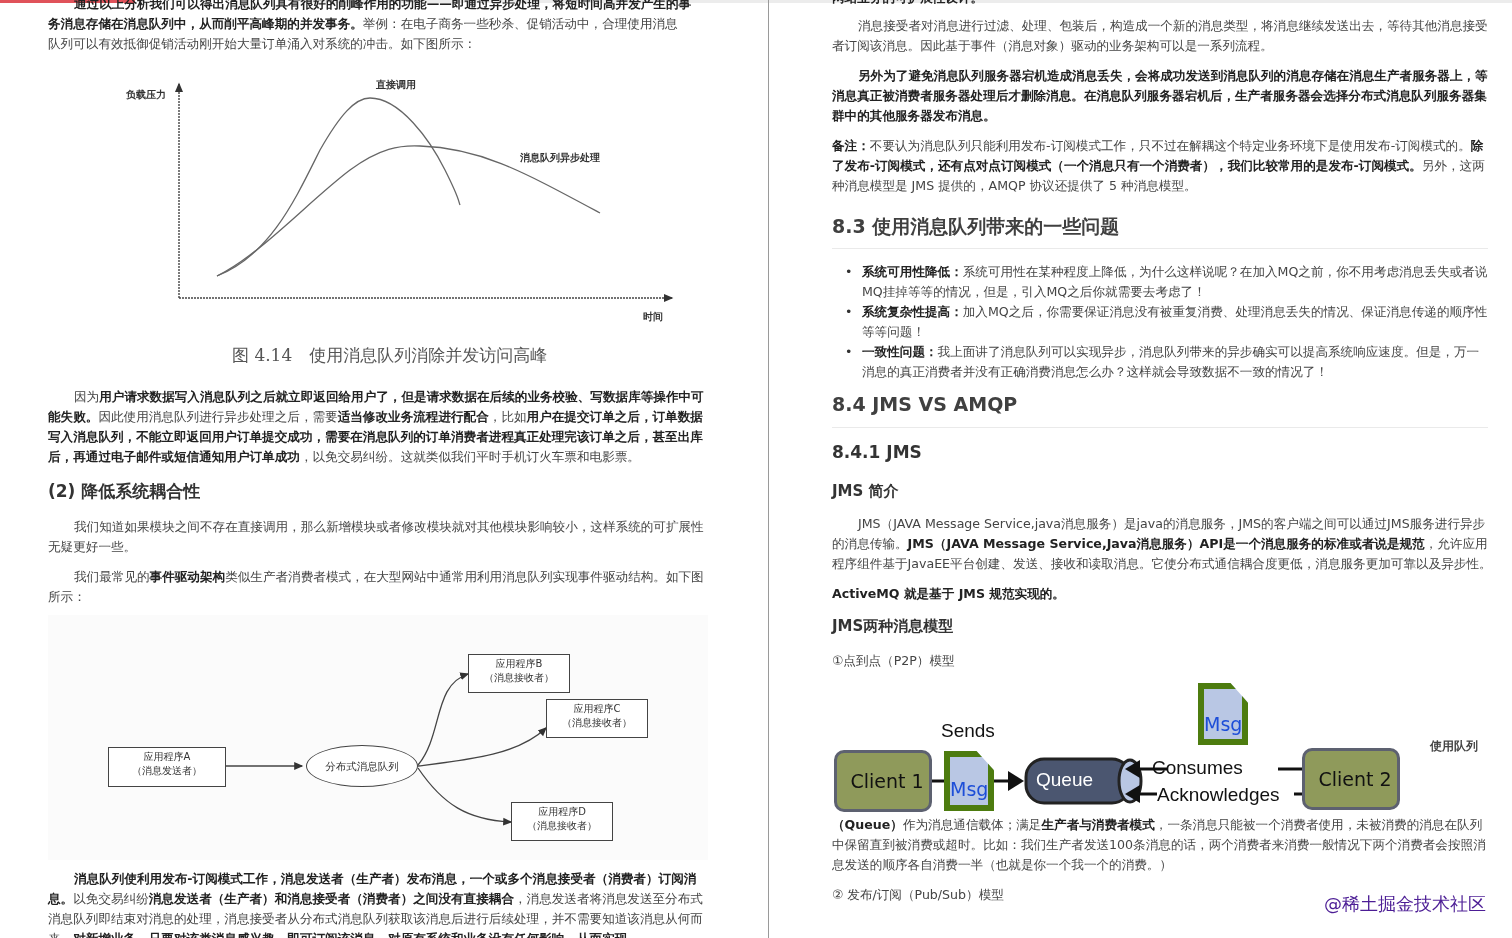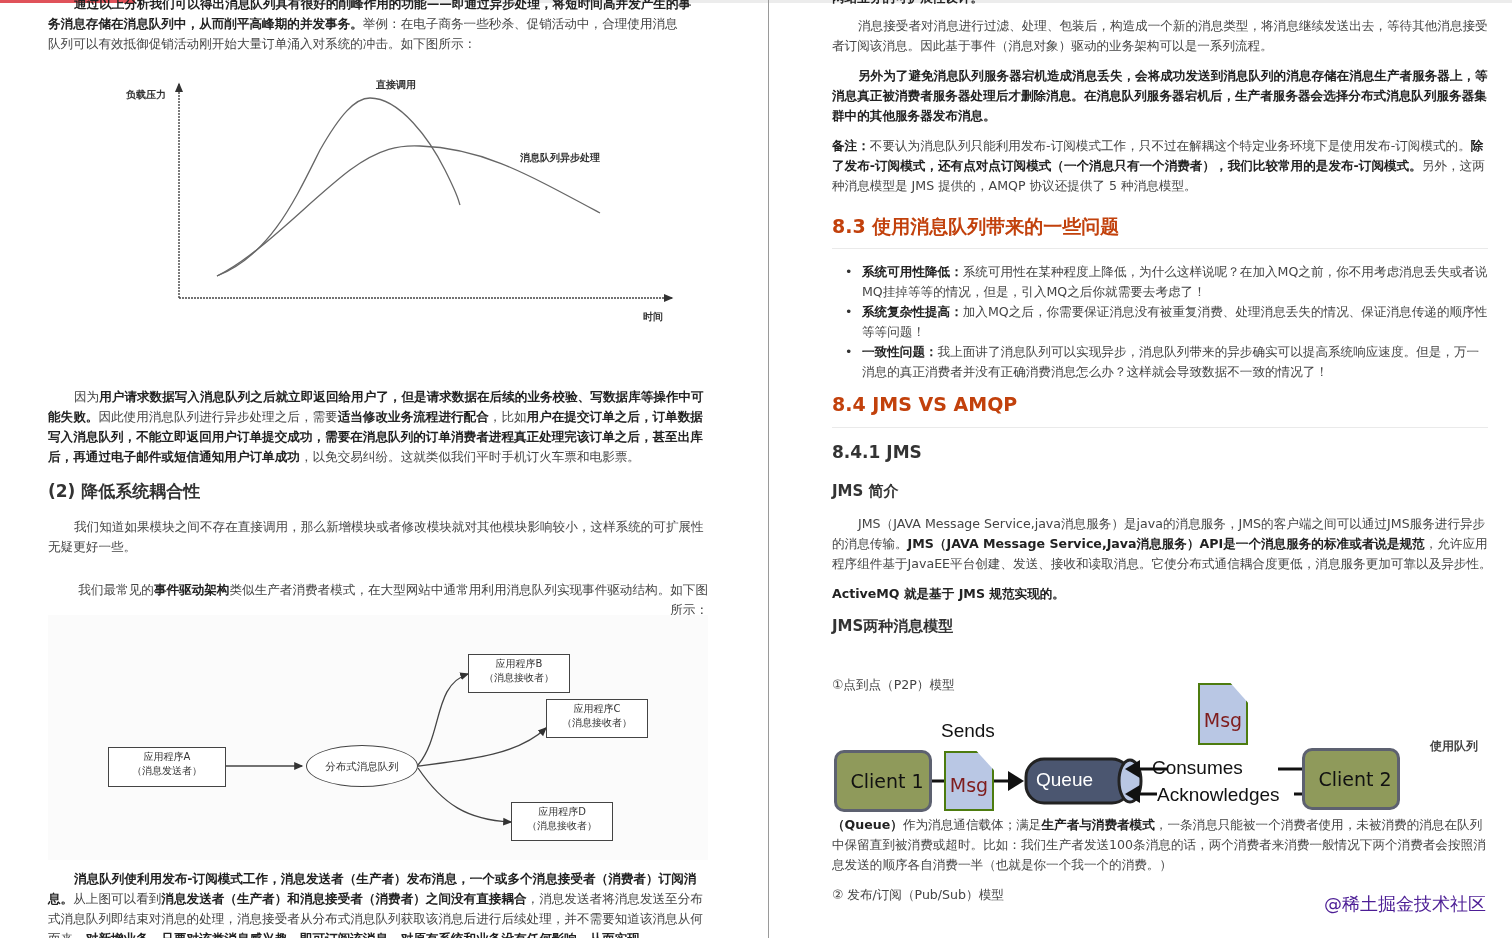--- a/index.html
+++ b/index.html
@@ -11,34 +11,34 @@
   .topbar-red { position:absolute; left:0; top:0; width:135px; height:3px; background:#e0525a; }
   .topbar-grey { position:absolute; left:300px; top:0; width:1212px; height:3px; background:#ececec; }
   .page { position:absolute; top:0; height:938px; overflow:hidden; }
   .page.left { left:0; width:760px; }
   .page.right { left:770px; width:742px; }
   .divider { position:absolute; left:768px; top:0; width:1px; height:938px; background:#9a9a9a; }
   .col { position:absolute; }
   p { margin:0; font-size:12.6px; line-height:20px; color:#444; }
   p b, li b { color:#222; font-weight:bold; }
   .indent { text-indent:26px; }
-  .h2 { font-size:19px; font-weight:bold; color:#c2410c; }
+  .h2 { font-size:19px; font-weight:bold; color:#404040; }
   .h3 { font-size:17px; font-weight:bold; color:#333; }
   .h4 { font-size:15px; font-weight:bold; color:#333; }
   .fig-caption { font-family:"DejaVu Serif","Liberation Serif",serif; font-size:17px; color:#555; }
   ul.bullets { margin:0; padding:0; list-style:none; }
   ul.bullets li { position:relative; padding-left:30px; font-size:12.6px; line-height:20px; color:#444; }
   ul.bullets li::before { content:"•"; position:absolute; left:13px; top:0; color:#333; }
   .rule { position:absolute; height:1px; background:#eaeaea; }
   .lbl { font-size:10px; font-weight:bold; color:#333; position:absolute; }
   .box { position:absolute; border:1.4px solid #444; background:#fff; font-size:10px; text-align:center; line-height:14px; color:#333; padding-top:2px; box-sizing:border-box; }
   .ellipse { position:absolute; border:1.4px solid #444; border-radius:50%; background:#fff; font-size:10.5px; text-align:center; color:#333; box-sizing:border-box; }
   .jms { position:absolute; font-family:"Liberation Sans","DejaVu Sans",sans-serif; }
   .client { position:absolute; background:#8f9a5b; border:3px solid #5d6170; border-radius:10px; color:#111; font-size:19px; text-align:center; box-sizing:border-box;padding-left:8px; }
-  .msgdoc { position:absolute; background:#b9c7e4; border:2px solid #4d7c0f; color:#7f1d1d; font-size:19px; text-align:center; box-sizing:border-box; clip-path:polygon(0 0, 65% 0, 100% 32%, 100% 100%, 0 100%); }
+  .msgdoc { position:absolute; background:#b9c7e4; border:6px solid #4d7c0f; color:#1d4ed8; font-size:19px; text-align:center; box-sizing:border-box; clip-path:polygon(0 0, 65% 0, 100% 32%, 100% 100%, 0 100%); }
   .watermark { position:absolute; right:26px; bottom:22px; font-size:18px; color:#4c1d95; }
 </style>
 </head>
 <body>
 
 <div class="topbar-red"></div>
 <div class="topbar-grey"></div>
 
 <div class="page left">
   <div class="col" style="left:48px; top:-6px; width:660px;">
@@ -56,31 +56,32 @@
       <defs>
           <marker id="ah" markerWidth="8" markerHeight="8" refX="6" refY="4" orient="auto">
             <path d="M0,1 L7,4 L0,7 z" fill="#333"></path>
           </marker>
         </defs>
       <line x1="79" y1="238" x2="79" y2="24" stroke="#444" stroke-width="1.4" stroke-dasharray="2,1" marker-end="url(#ah)"></line>
       <line x1="79" y1="238" x2="572" y2="238" stroke="#444" stroke-width="1.4" stroke-dasharray="2,1" marker-end="url(#ah)"></line>
       <path d="M117,216 C170,195 195,140 220,90 C240,55 255,38 270,38 C300,38 330,80 345,110 C360,140 358,140 360,145" fill="none" stroke="#666" stroke-width="1.3"></path>
       <path d="M117,216 C160,195 210,140 250,110 C280,88 300,85 320,86 C380,88 420,110 500,153" fill="none" stroke="#666" stroke-width="1.3"></path>
     </svg>
+    <div class="fig-caption" style="position:absolute; left:132px; top:284px;">图 4.14　使用消息队列消除并发访问高峰</div>
   </div>
 
   <div class="col" style="left:48px; top:387px; width:660px;">
     <p class="indent"><span>因为</span><b>用户请求数据写入消息队列之后就立即返回给用户了，但是请求数据在后续的业务校验、写数据库等操作中可能失败。</b><span>因此使用消息队列进行异步处理之后，需要</span><b>适当修改业务流程进行配合</b><span>，比如</span><b>用户在提交订单之后，订单数据写入消息队列，不能立即返回用户订单提交成功，需要在消息队列的订单消费者进程真正处理完该订单之后，甚至出库后，再通过电子邮件或短信通知用户订单成功</b><span>，以免交易纠纷。这就类似我们平时手机订火车票和电影票。</span></p>
   </div>
 
   <div class="col h3" style="left:48px; top:480px;">(2) 降低系统耦合性</div>
 
   <div class="col" style="left:48px; top:517px; width:660px;">
     <p class="indent">我们知道如果模块之间不存在直接调用，那么新增模块或者修改模块就对其他模块影响较小，这样系统的可扩展性无疑更好一些。</p>
-    <p class="indent" style="margin-top:23px;text-align:right;"><span>我们最常见的</span><b>事件驱动架构</b><span>类似生产者消费者模式，在大型网站中通常用利用消息队列实现事件驱动结构。如下图所示：</span></p>
+    <p class="indent" style="margin-top:10px;"><span>我们最常见的</span><b>事件驱动架构</b><span>类似生产者消费者模式，在大型网站中通常用利用消息队列实现事件驱动结构。如下图所示：</span></p>
   </div>
 
   <div style="position:absolute; left:48px; top:615px; width:660px; height:245px; background:#fbfbfb;">
     <svg width="660" height="245" style="position:absolute;left:0;top:0">
       <defs>
           <marker id="ah2" markerWidth="8" markerHeight="8" refX="6" refY="4" orient="auto">
             <path d="M0,1 L7,4 L0,7 z" fill="#333"></path>
           </marker>
         </defs>
       <line x1="178" y1="151" x2="254" y2="151" stroke="#444" stroke-width="1.3" marker-end="url(#ah2)"></line>
@@ -101,21 +102,21 @@
         <div>应用程序C</div>
         <div>（消息接收者）</div>
       </div>
     <div class="box" style="left:463px; top:187px; width:102px; height:39px;">
         <div>应用程序D</div>
         <div>（消息接收者）</div>
       </div>
   </div>
 
   <div class="col" style="left:48px; top:869px; width:660px;">
-    <p class="indent"><b>消息队列使利用发布-订阅模式工作，消息发送者（生产者）发布消息，一个或多个消息接受者（消费者）订阅消息。</b><span>从上图可以看到</span><b>消息发送者（生产者）和消息接受者（消费者）之间没有直接耦合</b><span>，消息发送者将消息发送至分布式消息队列即结束对消息的处理，消息接受者从分布式消息队列获取该消息后进行后续处理，并不需要知道该消息从何而来。</span><b>对新增业务，只要对该类消息感兴趣，即可订阅该消息，对原有系统和业务没有任何影响，从而实现</b></p>
+    <p class="indent"><b>消息队列使利用发布-订阅模式工作，消息发送者（生产者）发布消息，一个或多个消息接受者（消费者）订阅消息。</b><span>以免交易纠纷</span><b>消息发送者（生产者）和消息接受者（消费者）之间没有直接耦合</b><span>，消息发送者将消息发送至分布式消息队列即结束对消息的处理，消息接受者从分布式消息队列获取该消息后进行后续处理，并不需要知道该消息从何而来。</span><b>对新增业务，只要对该类消息感兴趣，即可订阅该消息，对原有系统和业务没有任何影响，从而实现</b></p>
   </div>
 </div>
 
 <div class="divider"></div>
 
 <div class="page right">
   <div class="col" style="left:62px; top:-12px; width:660px;">
     <p><b>网站业务的可扩展性设计。</b></p>
     <p class="indent" style="margin-top:8px;">消息接受者对消息进行过滤、处理、包装后，构造成一个新的消息类型，将消息继续发送出去，等待其他消息接受者订阅该消息。因此基于事件（消息对象）驱动的业务架构可以是一系列流程。</p>
     <p class="indent" style="margin-top:10px;"><b>另外为了避免消息队列服务器宕机造成消息丢失，会将成功发送到消息队列的消息存储在消息生产者服务器上，等消息真正被消费者服务器处理后才删除消息。在消息队列服务器宕机后，生产者服务器会选择分布式消息队列服务器集群中的其他服务器发布消息。</b></p>
@@ -137,21 +138,21 @@
   <div class="rule" style="left:62px; top:427px; width:656px;"></div>
   <div class="col h3" style="left:62px; top:442px;">8.4.1 JMS</div>
   <div class="col h4" style="left:62px; top:482px;">JMS 简介</div>
 
   <div class="col" style="left:62px; top:514px; width:660px;">
     <p class="indent"><span>JMS（JAVA Message Service,java消息服务）是java的消息服务，JMS的客户端之间可以通过JMS服务进行异步的消息传输。</span><b>JMS（JAVA Message Service,Java消息服务）API是一个消息服务的标准或者说是规范</b><span>，允许应用程序组件基于JavaEE平台创建、发送、接收和读取消息。它使分布式通信耦合度更低，消息服务更加可靠以及异步性。</span></p>
     <p style="margin-top:10px;"><b>ActiveMQ 就是基于 JMS 规范实现的。</b></p>
   </div>
 
   <div class="col h4" style="left:62px; top:617px;">JMS两种消息模型</div>
-  <div class="col" style="left:62px; top:651px;margin-top:24px;">
+  <div class="col" style="left:62px; top:651px;">
       <p>①点到点（P2P）模型</p>
     </div>
 
   <div style="position:absolute; left:62px; top:680px; width:580px; height:135px;">
     <svg width="580" height="135" style="position:absolute;left:0;top:0">
       <line x1="100" y1="101" x2="112" y2="101" stroke="#111" stroke-width="3"></line>
       <line x1="160" y1="101" x2="176" y2="101" stroke="#111" stroke-width="3"></line>
       <polygon points="176,91 192,101 176,111" fill="#111"></polygon>
       <rect x="194" y="79" width="104" height="44" rx="18" fill="#4b5670" stroke="#222" stroke-width="3"></rect>
       <ellipse cx="298" cy="101" rx="11" ry="21" fill="#b9c7e4" stroke="#222" stroke-width="3"></ellipse>

